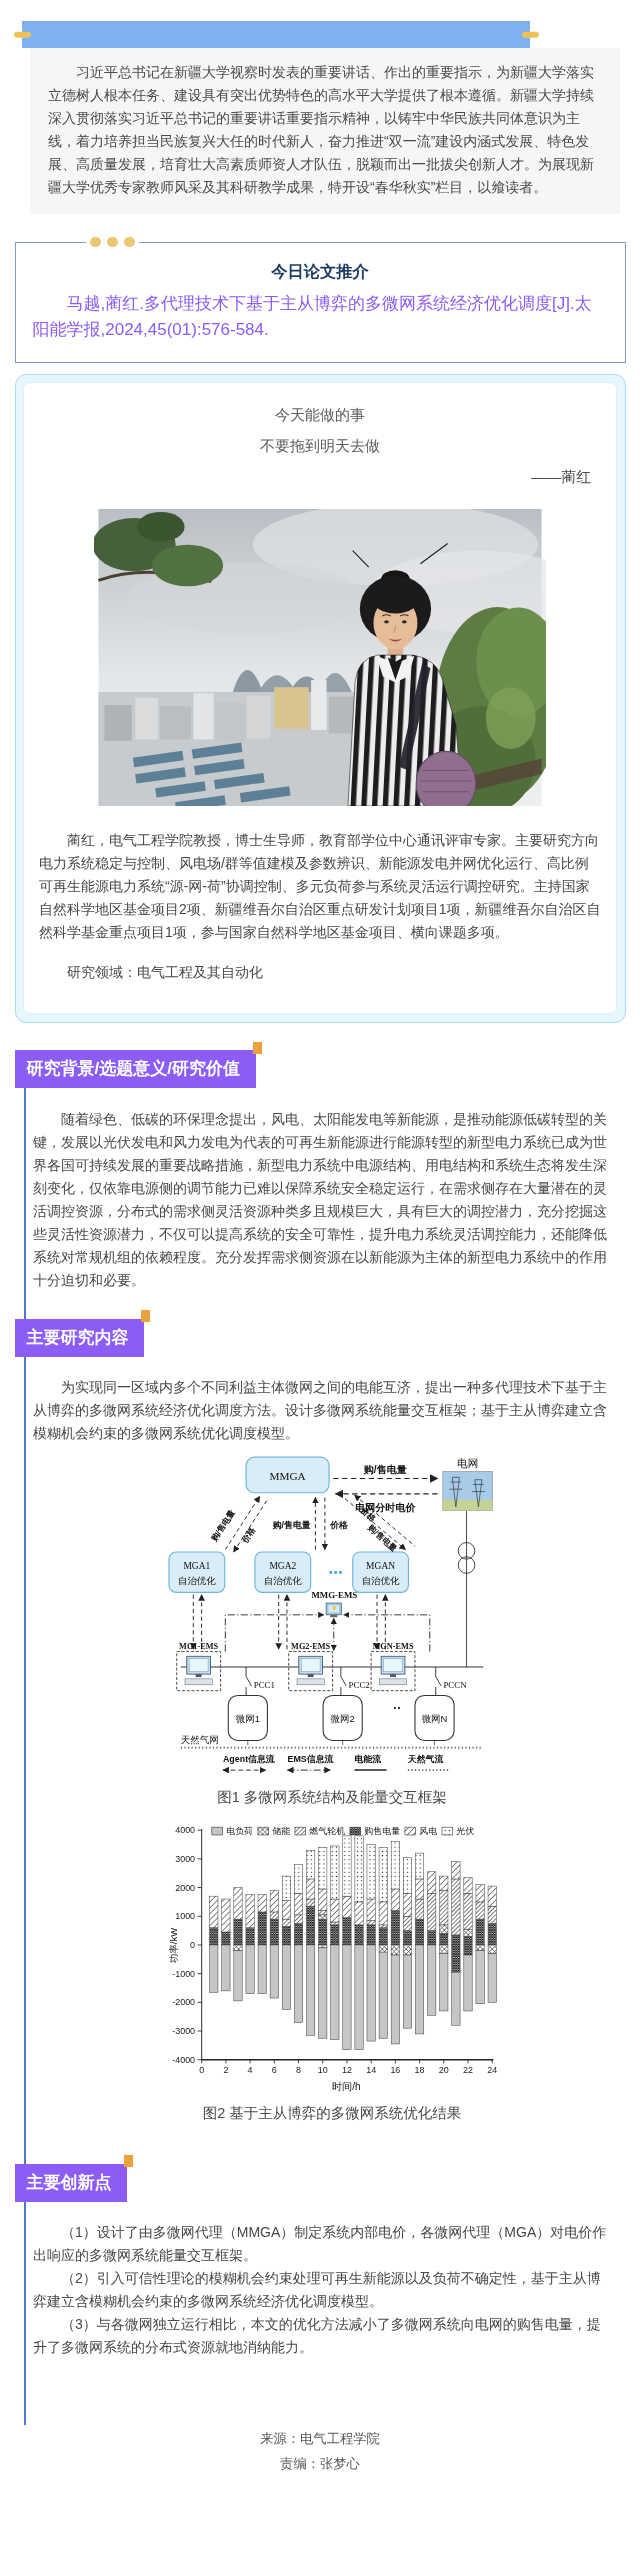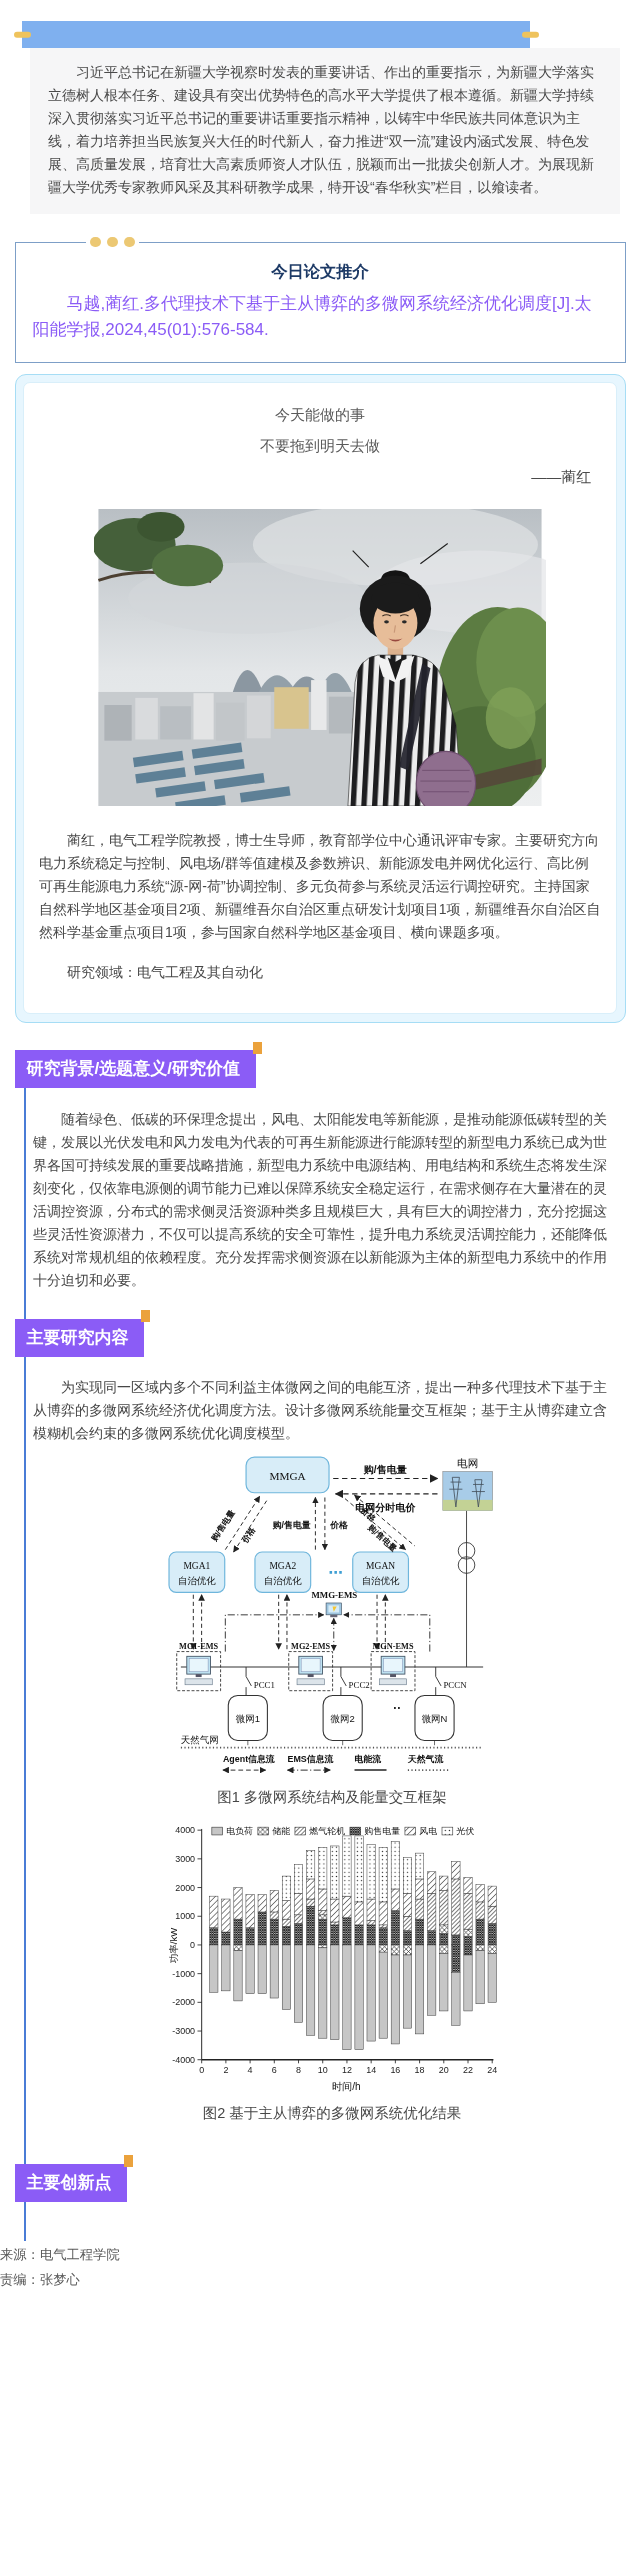--- a/index.html
+++ b/index.html
@@ -35,21 +35,21 @@
   .vline{position:absolute;left:24px;top:3.6px;bottom:0;width:1.8px;background:#4a7cd6;}
   .sec-head{position:relative;z-index:1;margin-left:14.5px;width:max-content;background:#8b5cf6;color:#fff;
             font-size:17px;font-weight:bold;padding:7.3px 15.7px 7.9px 12px;}
   .accent{position:absolute;top:-8.5px;right:-6px;width:9px;height:12px;background:#eba23c;}
   .sec-body{margin-left:24px;padding:19.4px 0 27px;}
   .para{margin:0 0 0 9px;width:576px;font-size:14px;line-height:23px;text-indent:2em;color:#474747;}
   .fig{width:100%;text-align:center;margin-top:11px;line-height:0;}
   .fig-caption{font-size:14.5px;color:#474747;text-align:center;margin:7.3px 0 13.3px;line-height:20.6px;}
 
   
-  .credits{margin-top:4.8px;text-align:left;font-size:13.3px;color:#5a5a5a;}
+  .credits{margin-top:4.8px;text-align:center;font-size:13.3px;color:#5a5a5a;}
   .credits p{margin:0 0 7.3px;}
   svg text{font-family:"Liberation Sans","DejaVu Sans",sans-serif;}
   svg text.ser{font-family:"Liberation Serif","DejaVu Serif",serif;}
 </style>
 </head>
 <body>
 
 <div class="page">
 
   <div class="banner">
@@ -554,20 +554,25 @@
         </div>
         <p class="fig-caption">图2 基于主从博弈的多微网系统优化结果</p>
       </div>
     </div>
 
     <div class="section">
       <div class="sec-head">
         <span>主要创新点</span>
         <span class="accent"></span>
       </div>
+      <div class="sec-body">
+        <p class="para">（1）设计了由多微网代理（MMGA）制定系统内部电价，各微网代理（MGA）对电价作出响应的多微网系统能量交互框架。</p>
+        <p class="para">（2）引入可信性理论的模糊机会约束处理可再生新能源以及负荷不确定性，基于主从博弈建立含模糊机会约束的多微网系统经济优化调度模型。</p>
+        <p class="para">（3）与各微网独立运行相比，本文的优化方法减小了多微网系统向电网的购售电量，提升了多微网系统的分布式资源就地消纳能力。</p>
+      </div>
     </div>
   </div>
 
   <div class="credits">
     <p>来源：电气工程学院</p>
     <p>责编：张梦心</p>
 
   </div>
 
 </div>

